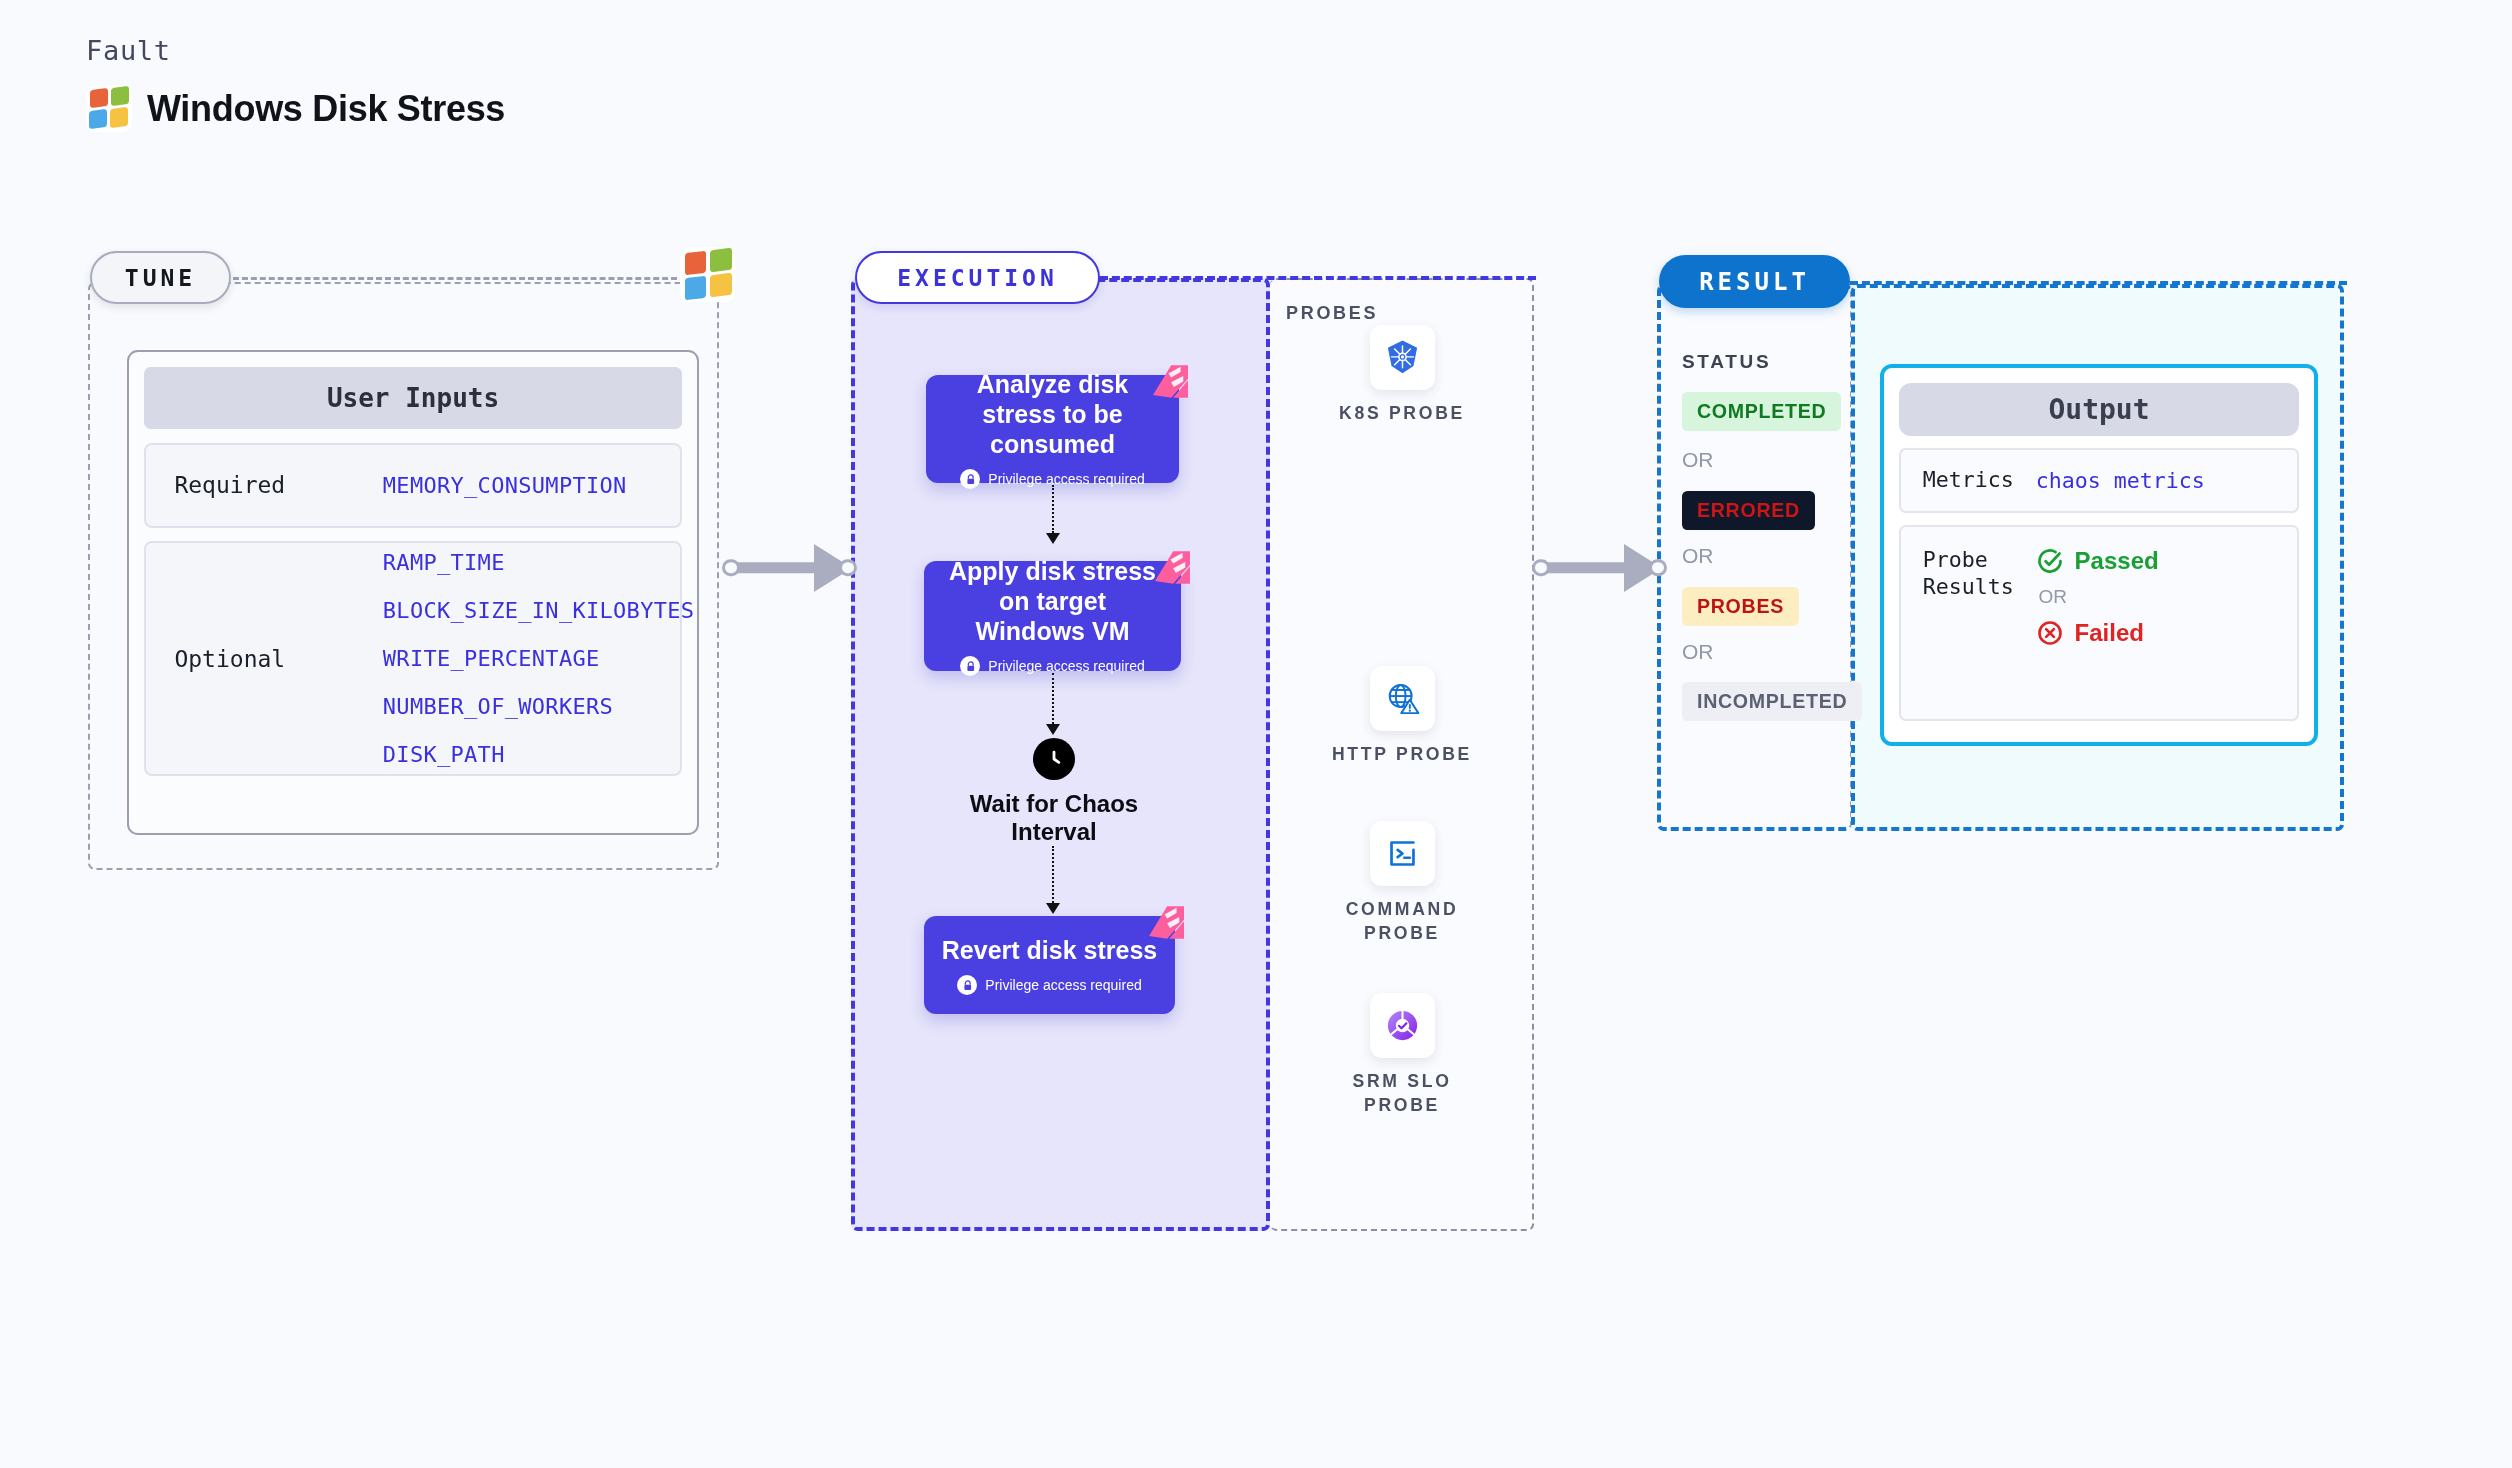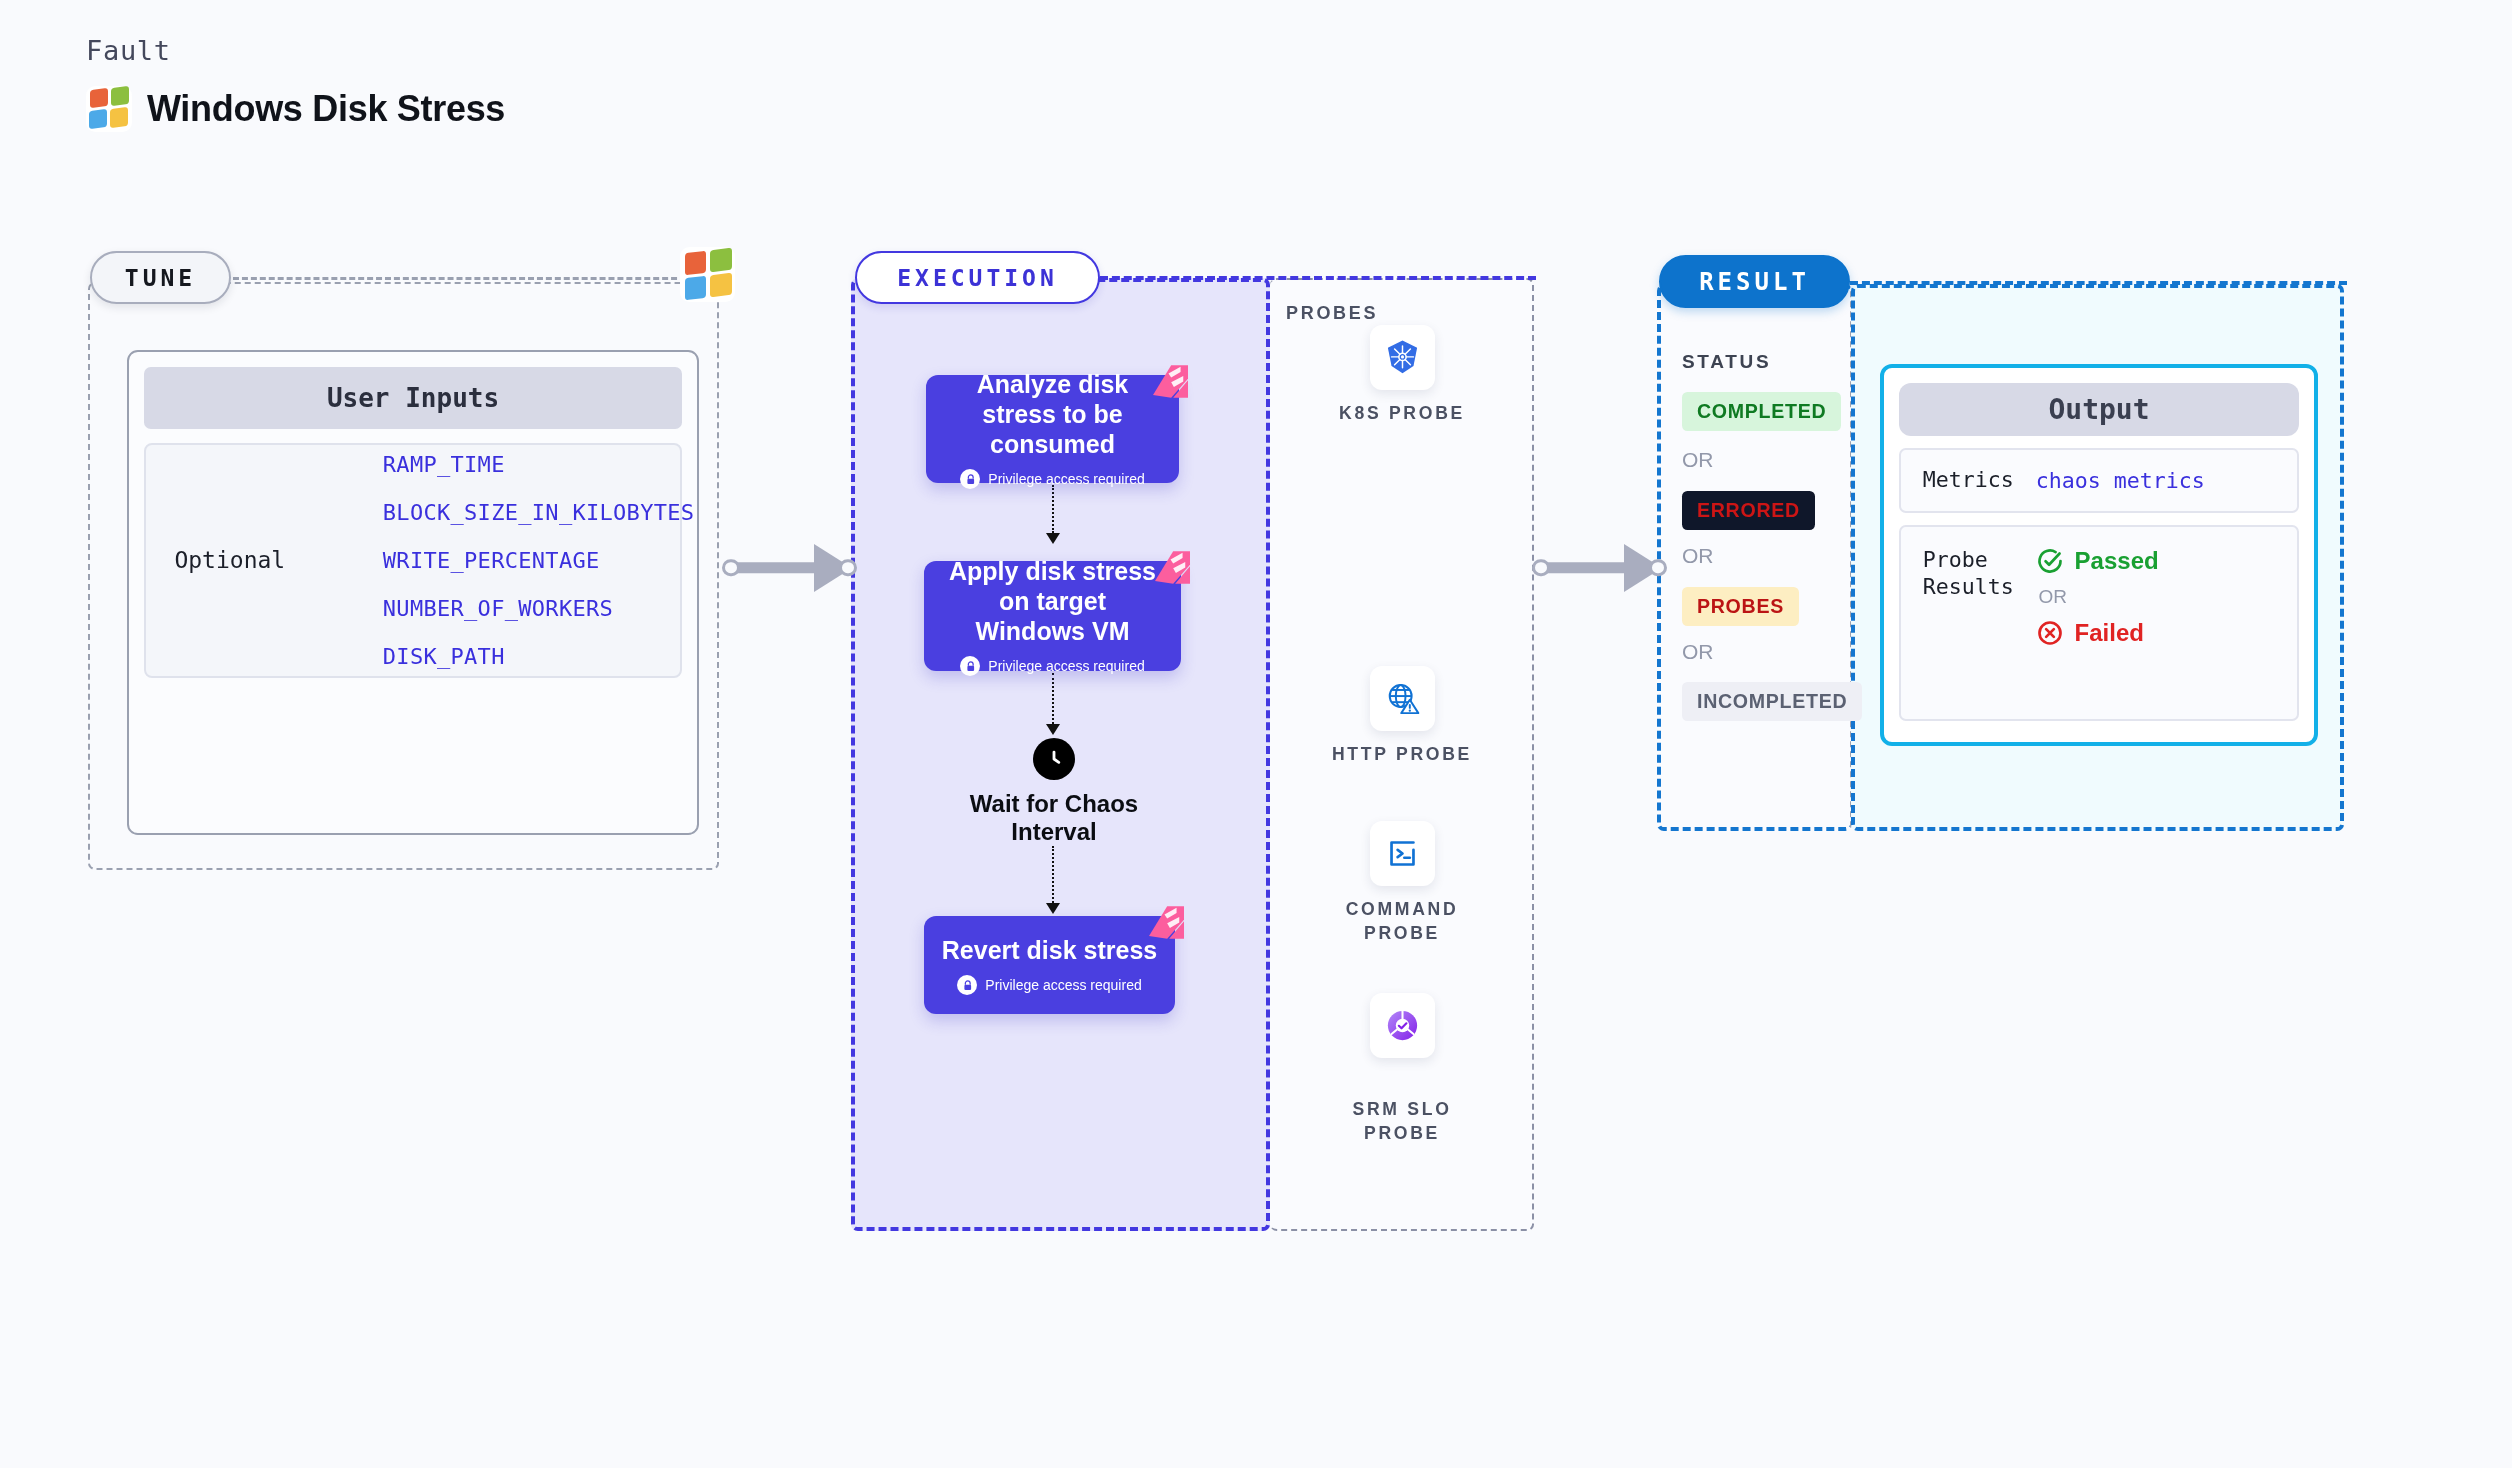--- a/index.html
+++ b/index.html
@@ -245,20 +245,26 @@
   <div class="winlogo" style="position:absolute; left:680px; top:247px; width:55px; height:55px; z-index:8;">
     <div class="pane p-red" style="left:5.4px;  top:4.7px;  width:21px;height:21.6px;transform:skewY(-7deg);"></div>
     <div class="pane p-green" style="left:30px; top:2px;  width:21.6px;height:21.6px;transform:skewY(-7deg);"></div>
     <div class="pane p-blue" style="left:4.7px;  top:30px; width:21px;height:21.6px;transform:skewY(-7deg);"></div>
     <div class="pane p-yellow" style="left:30px; top:27px; width:21.6px;height:22px;transform:skewY(-7deg);background:#f5c242;"></div>
   </div>
 
   <div class="card-outer" style="left:127px; top:350px; width:572px; height:485px;">
     <div class="card-head">User Inputs</div>
 
+    <div class="row-box" style="height:85px;">
+      <div class="row-label">Required</div>
+      <div class="row-values">
+        <div class="v">MEMORY_CONSUMPTION</div>
+      </div>
+    </div>
 
     <div class="row-box" style="height:235px;">
       <div class="row-label">Optional</div>
       <div class="row-values">
         <div class="v">RAMP_TIME</div>
         <div class="v">BLOCK_SIZE_IN_KILOBYTES</div>
         <div class="v">WRITE_PERCENTAGE</div>
         <div class="v">NUMBER_OF_WORKERS</div>
         <div class="v">DISK_PATH</div>
       </div>
@@ -415,21 +421,21 @@
     <div class="probe-tile">
       <svg viewBox="0 0 64 64" xmlns="http://www.w3.org/2000/svg">
         <path d="M50 14 H14 v36 h36 V26" fill="none" stroke="#1072d4" stroke-width="4.4" stroke-linecap="round" stroke-linejoin="round"></path>
         <path d="M24 26 L32 32 L24 38" fill="none" stroke="#1072d4" stroke-width="4.4" stroke-linecap="round" stroke-linejoin="round"></path>
         <line x1="35" y1="39" x2="44" y2="39" stroke="#1072d4" stroke-width="4.4" stroke-linecap="round"></line>
       </svg>
     </div>
     <div class="probe-label">COMMAND PROBE</div>
   </div>
 
-  <div class="probe" style="left:1314px; top:993px;gap:28px;">
+  <div class="probe" style="left:1314px; top:993px;">
     <div class="probe-tile">
       <svg viewBox="0 0 64 64" xmlns="http://www.w3.org/2000/svg">
         <defs>
           <linearGradient id="srmg" x1="0" y1="0" x2="1" y2="1">
             <stop offset="0%" stop-color="#b288f8"></stop>
             <stop offset="100%" stop-color="#8421e8"></stop>
           </linearGradient>
         </defs>
         <circle cx="32" cy="32" r="24" fill="url(#srmg)"></circle>
         <g stroke="#ffffff" stroke-width="3.4" stroke-linecap="round">

